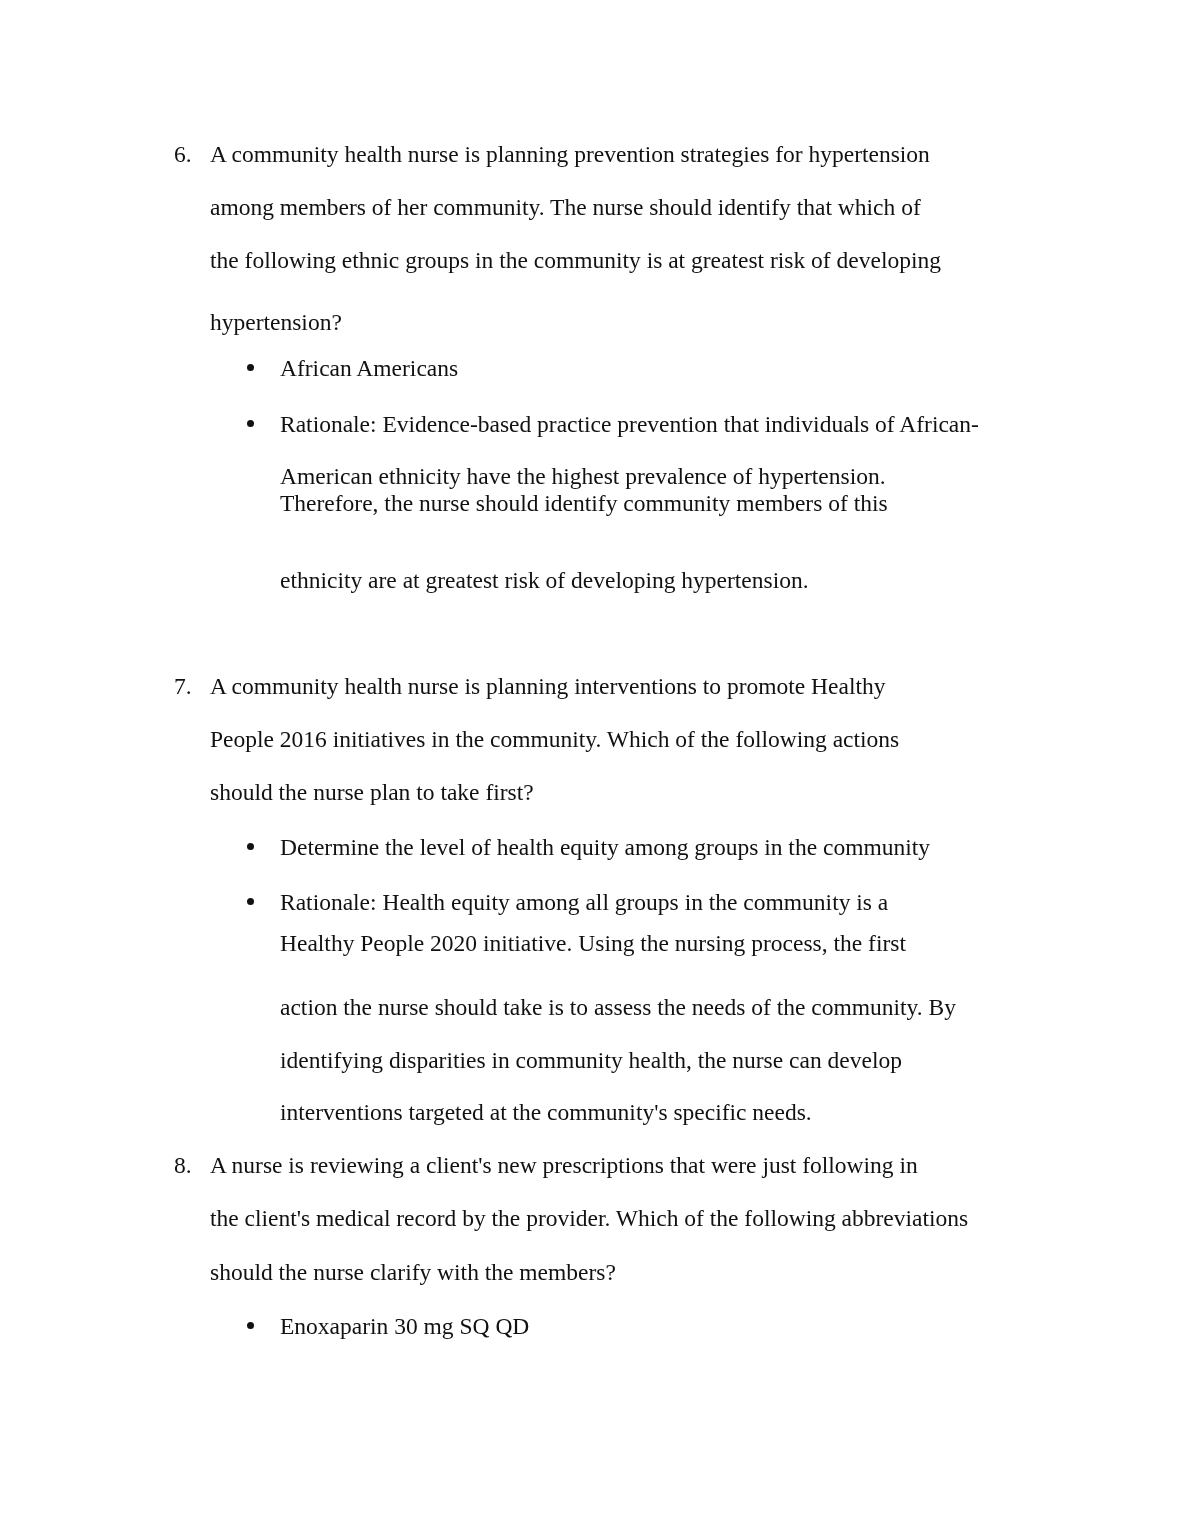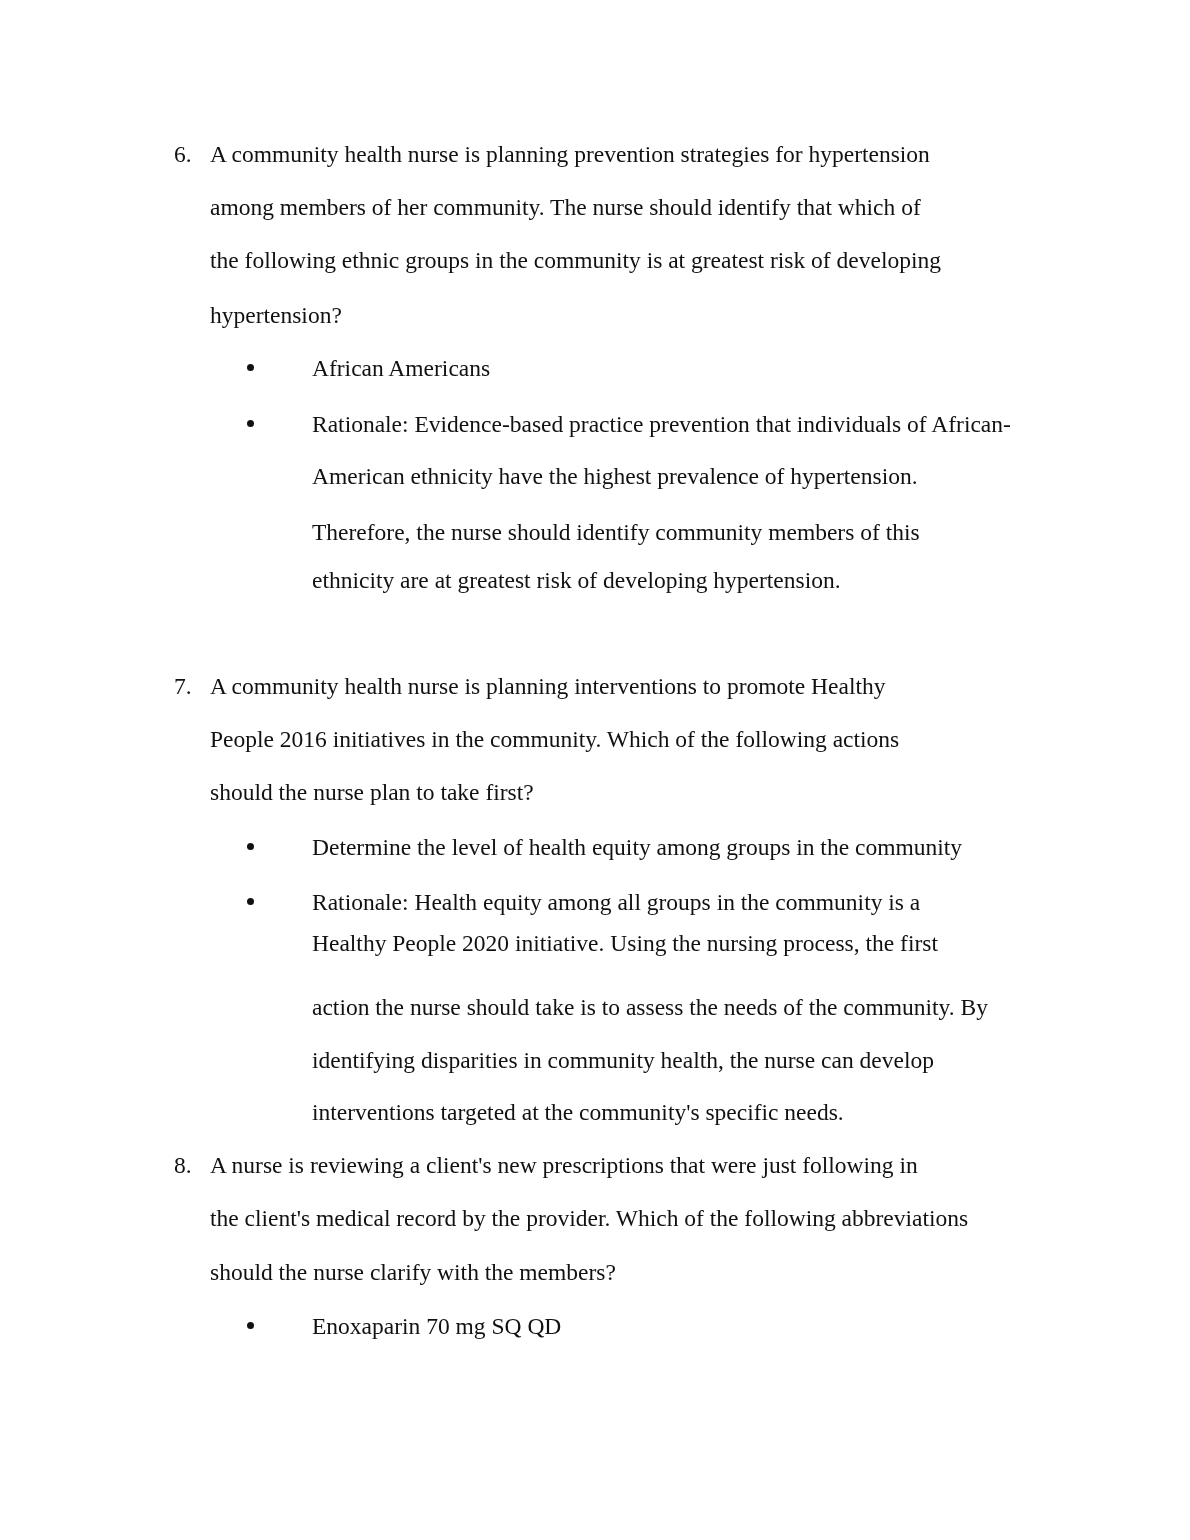--- a/index.html
+++ b/index.html
@@ -47,45 +47,44 @@
       width: 7px;
       height: 7px;
       border-radius: 50%;
       background: #111111;
     }
     .b-line {
       position: absolute;
       left: 280px;
       white-space: nowrap;
       line-height: 30px;
-      margin-left: 32px;
     }
   </style>
 </head>
 <body>
 
 <div class="page">
 
   <div class="question">
     <span class="q-num" style="top:139px">6.</span>
     <span class="q-line" style="top:139px">A community health nurse is planning prevention strategies for hypertension</span>
     <span class="q-line" style="top:192px">among members of her community. The nurse should identify that which of</span>
     <span class="q-line" style="top:245px">the following ethnic groups in the community is at greatest risk of developing</span>
-    <span class="q-line" style="top:300px">hypertension?</span>
+    <span class="q-line" style="top:307px">hypertension?</span>
 
     <div>
       <span class="bullet-dot" style="top:364px"></span>
       <span class="b-line" style="top:353px">African Americans</span>
     </div>
 
     <div>
       <span class="bullet-dot" style="top:420px"></span>
       <span class="b-line" style="top:409px">Rationale: Evidence-based practice prevention that individuals of African-</span>
       <span class="b-line" style="top:461px">American ethnicity have the highest prevalence of hypertension.</span>
-      <span class="b-line" style="top:517px">Therefore, the nurse should identify community members of this</span>
+      <span class="b-line" style="top:488px">Therefore, the nurse should identify community members of this</span>
       <span class="b-line" style="top:565px">ethnicity are at greatest risk of developing hypertension.</span>
     </div>
   </div>
 
   <div class="question">
     <span class="q-num" style="top:671px">7.</span>
     <span class="q-line" style="top:671px">A community health nurse is planning interventions to promote Healthy</span>
     <span class="q-line" style="top:724px">People 2016 initiatives in the community. Which of the following actions</span>
     <span class="q-line" style="top:777px">should the nurse plan to take first?</span>
 
@@ -105,17 +104,17 @@
   </div>
 
   <div class="question">
     <span class="q-num" style="top:1150px">8.</span>
     <span class="q-line" style="top:1150px">A nurse is reviewing a client's new prescriptions that were just following in</span>
     <span class="q-line" style="top:1203px">the client's medical record by the provider. Which of the following abbreviations</span>
     <span class="q-line" style="top:1257px">should the nurse clarify with the members?</span>
 
     <div>
       <span class="bullet-dot" style="top:1322px"></span>
-      <span class="b-line" style="top:1311px">Enoxaparin 70 mg SQ QD</span>
+      <span class="b-line" style="top:1311px">Enoxaparin 30 mg SQ QD</span>
     </div>
   </div>
 
 </div>
 
 </body></html>

